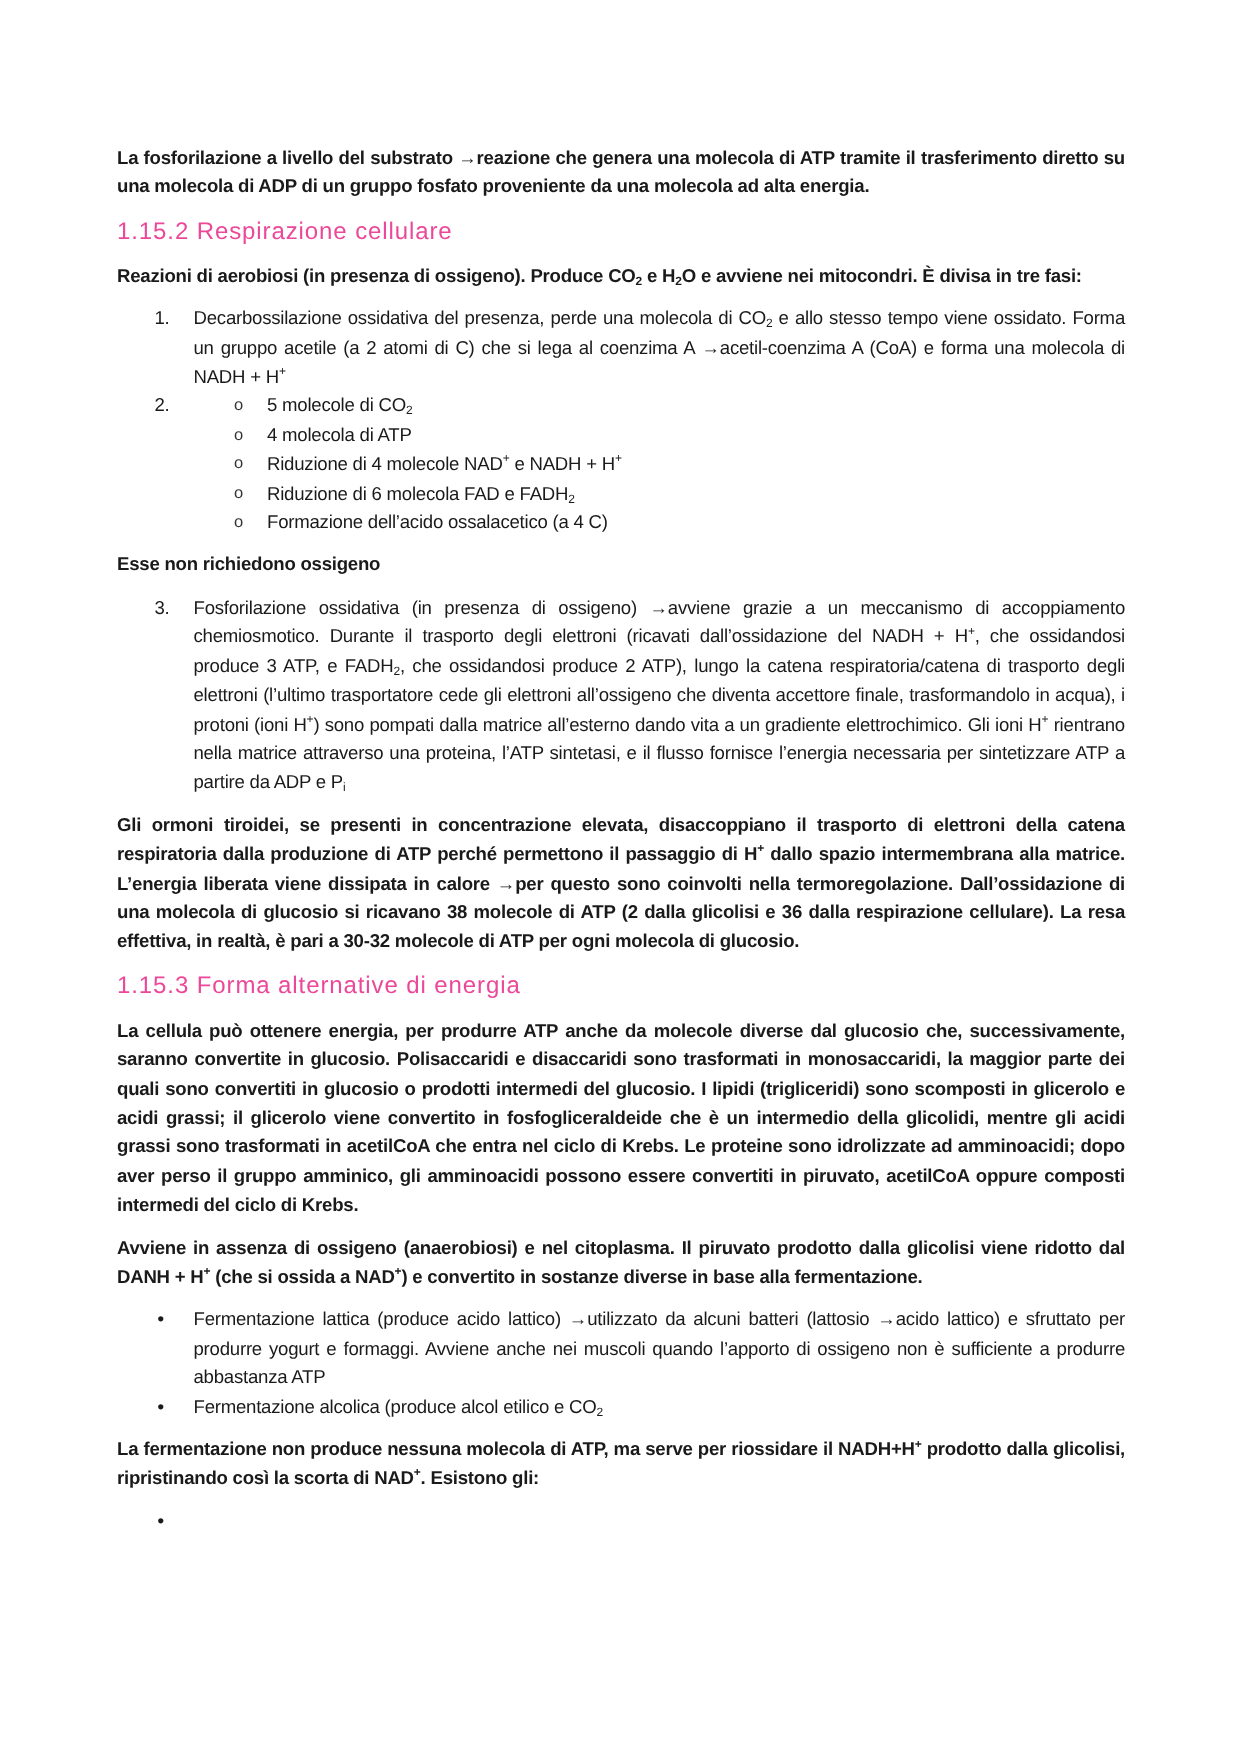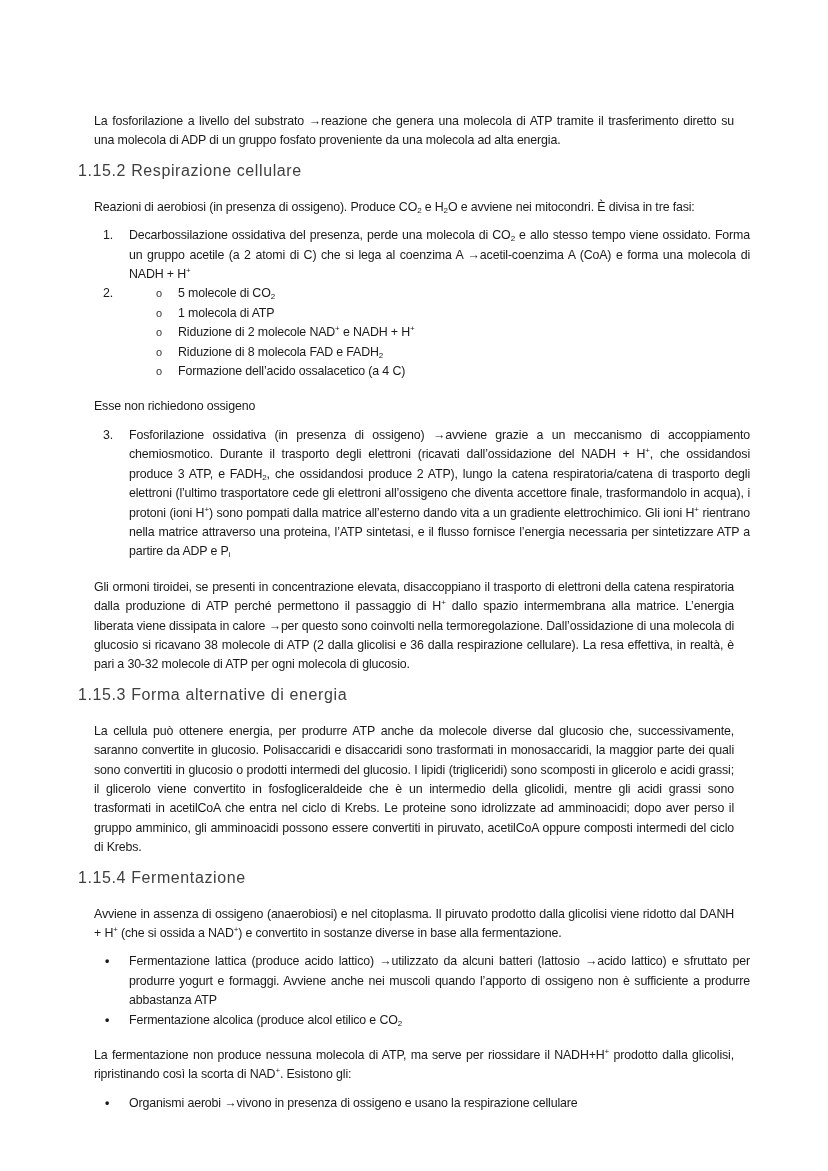--- a/index.html
+++ b/index.html
@@ -5,25 +5,25 @@
     html, body { margin: 0; padding: 0; background: #ffffff; }
     body {
       width: 828px; height: 1171px; overflow: hidden; position: relative;
       font-family: "Liberation Sans", "DejaVu Sans", sans-serif;
       color: #1a1a1a;
     }
     .page {
       position: absolute; left: 78px; top: 96px; width: 672px;
       font-size: 12.4px; line-height: 19.4px; letter-spacing: -0.15px;
     }
-    p { margin: 16px; text-align: justify; }
+    p { margin: 0; text-align: justify; font-weight: bold; }
     .para { margin-bottom: 9px; }
     h2 {
       margin: 0 0 9px 0; font-weight: normal; font-size: 16px; line-height: 22px;
-      color: #404040; letter-spacing: 0.6px;
+      color: #ec4899; letter-spacing: 0.6px;
     }
     ol.numbered { list-style: none; margin: 0 0 9px 0; padding: 0; }
     ol.numbered > li { position: relative; padding-left: 51px; text-align: justify; }
     .num { position: absolute; left: 25px; top: 0; }
     ul.sub { list-style: none; margin: 0; padding: 0; }
     ul.sub > li { position: relative; padding-left: 100px; margin-left: -51px; }
     .circle { position: absolute; left: 78px; top: 0; font-size: 11px; color: #333; }
     ul.bullets { list-style: none; margin: 0 0 9px 0; padding: 0; }
     ul.bullets > li { position: relative; padding-left: 51px; text-align: justify; }
     .dot { position: absolute; left: 27px; top: 0; font-weight: bold; }
@@ -44,23 +44,23 @@
 
     <ol class="numbered">
       <li>
         <span class="num">1.</span>
         <span>Decarbossilazione ossidativa del presenza, perde una molecola di CO</span><sub>2</sub><span> e allo stesso tempo viene ossidato. Forma un gruppo acetile (a 2 atomi di C) che si lega al coenzima A →acetil-coenzima A (CoA) e forma una molecola di NADH + H</span><sup>+</sup>
       </li>
       <li>
         <span class="num">2.</span>
         <ul class="sub">
           <li><span class="circle">o</span><span>5 molecole di CO</span><sub>2</sub></li>
-          <li><span class="circle">o</span><span>1 molecola di ATP</span></li>
-          <li><span class="circle">o</span><span>Riduzione di 2 molecole NAD</span><sup>+</sup><span> e NADH + H</span><sup>+</sup></li>
-          <li><span class="circle">o</span><span>Riduzione di 8 molecola FAD e FADH</span><sub>2</sub></li>
+          <li><span class="circle">o</span><span>4 molecola di ATP</span></li>
+          <li><span class="circle">o</span><span>Riduzione di 4 molecole NAD</span><sup>+</sup><span> e NADH + H</span><sup>+</sup></li>
+          <li><span class="circle">o</span><span>Riduzione di 6 molecola FAD e FADH</span><sub>2</sub></li>
           <li><span class="circle">o</span><span>Formazione dell’acido ossalacetico (a 4 C)</span></li>
         </ul>
       </li>
     </ol>
 
     <p class="para">Esse non richiedono ossigeno</p>
 
     <ol class="numbered">
       <li>
         <span class="num">3.</span>
@@ -70,28 +70,27 @@
 
     <p class="para"><span>Gli ormoni tiroidei, se presenti in concentrazione elevata, disaccoppiano il trasporto di elettroni della catena respiratoria dalla produzione di ATP perché permettono il passaggio di H</span><sup>+</sup><span> dallo spazio intermembrana alla matrice. L’energia liberata viene dissipata in calore →per questo sono coinvolti nella termoregolazione. Dall’ossidazione di una molecola di glucosio si ricavano 38 molecole di ATP (2 dalla glicolisi e 36 dalla respirazione cellulare). La resa effettiva, in realtà, è pari a 30-32 molecole di ATP per ogni molecola di glucosio.</span></p>
   </section>
 
   <section>
     <h2>1.15.3 Forma alternative di energia</h2>
     <p class="para">La cellula può ottenere energia, per produrre ATP anche da molecole diverse dal glucosio che, successivamente, saranno convertite in glucosio. Polisaccaridi e disaccaridi sono trasformati in monosaccaridi, la maggior parte dei quali sono convertiti in glucosio o prodotti intermedi del glucosio. I lipidi (trigliceridi) sono scomposti in glicerolo e acidi grassi; il glicerolo viene convertito in fosfogliceraldeide che è un intermedio della glicolidi, mentre gli acidi grassi sono trasformati in acetilCoA che entra nel ciclo di Krebs. Le proteine sono idrolizzate ad amminoacidi; dopo aver perso il gruppo amminico, gli amminoacidi possono essere convertiti in piruvato, acetilCoA oppure composti intermedi del ciclo di Krebs.</p>
   </section>
 
   <section>
-    <h2>1.15.4 Fermentazione</h2>
     <p class="para"><span>Avviene in assenza di ossigeno (anaerobiosi) e nel citoplasma. Il piruvato prodotto dalla glicolisi viene ridotto dal DANH + H</span><sup>+</sup><span> (che si ossida a NAD</span><sup>+</sup><span>) e convertito in sostanze diverse in base alla fermentazione.</span></p>
 
     <ul class="bullets">
       <li><span class="dot">•</span><span>Fermentazione lattica (produce acido lattico) →utilizzato da alcuni batteri (lattosio →acido lattico) e sfruttato per produrre yogurt e formaggi. Avviene anche nei muscoli quando l’apporto di ossigeno non è sufficiente a produrre abbastanza ATP</span></li>
       <li><span class="dot">•</span><span>Fermentazione alcolica (produce alcol etilico e CO</span><sub>2</sub></li>
     </ul>
 
     <p class="para"><span>La fermentazione non produce nessuna molecola di ATP, ma serve per riossidare il NADH+H</span><sup>+</sup><span> prodotto dalla glicolisi, ripristinando così la scorta di NAD</span><sup>+</sup><span>. Esistono gli:</span></p>
 
     <ul class="bullets">
-      <li><span class="dot">•</span><span>Organismi aerobi →vivono in presenza di ossigeno e usano la respirazione cellulare</span></li>
+      <li><span class="dot">•</span></li>
     </ul>
   </section>
 
 </div>
 
 </body></html>

